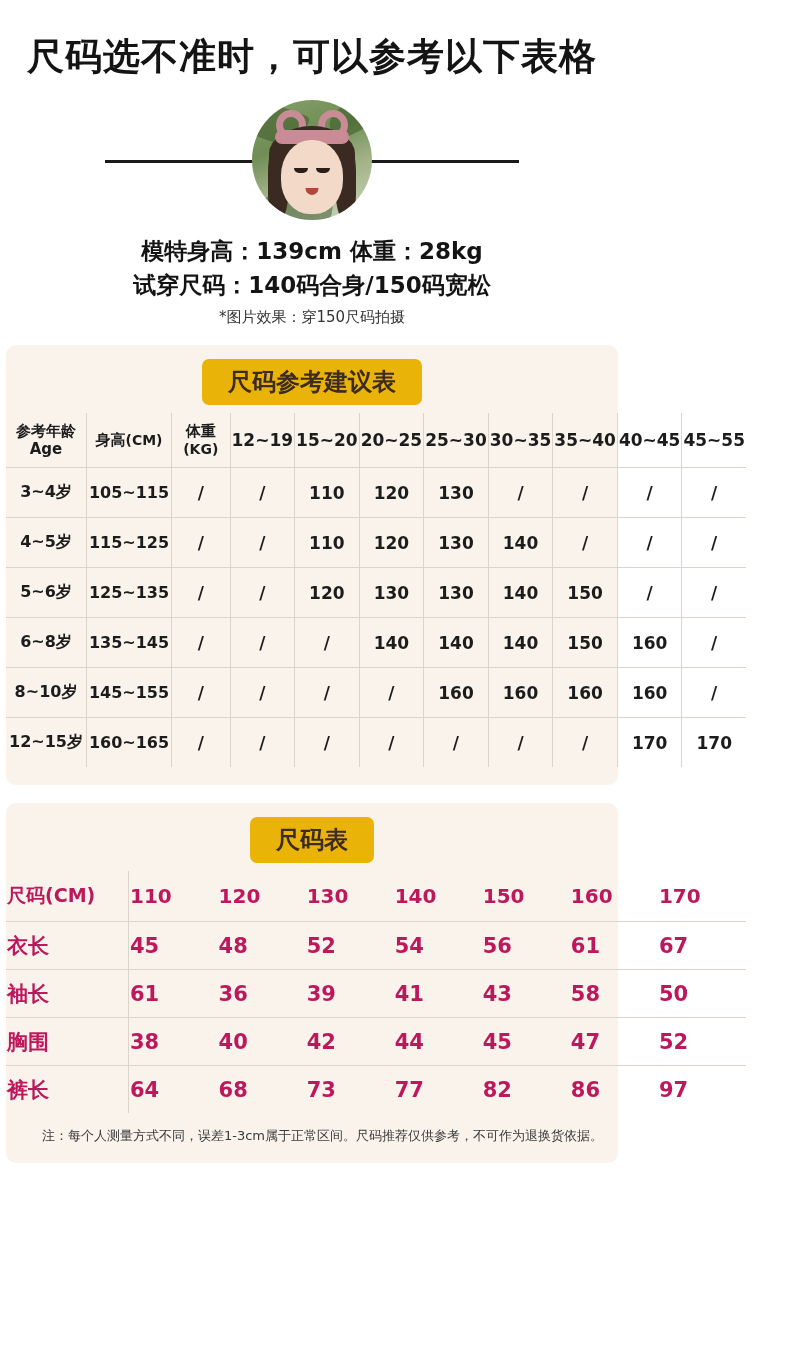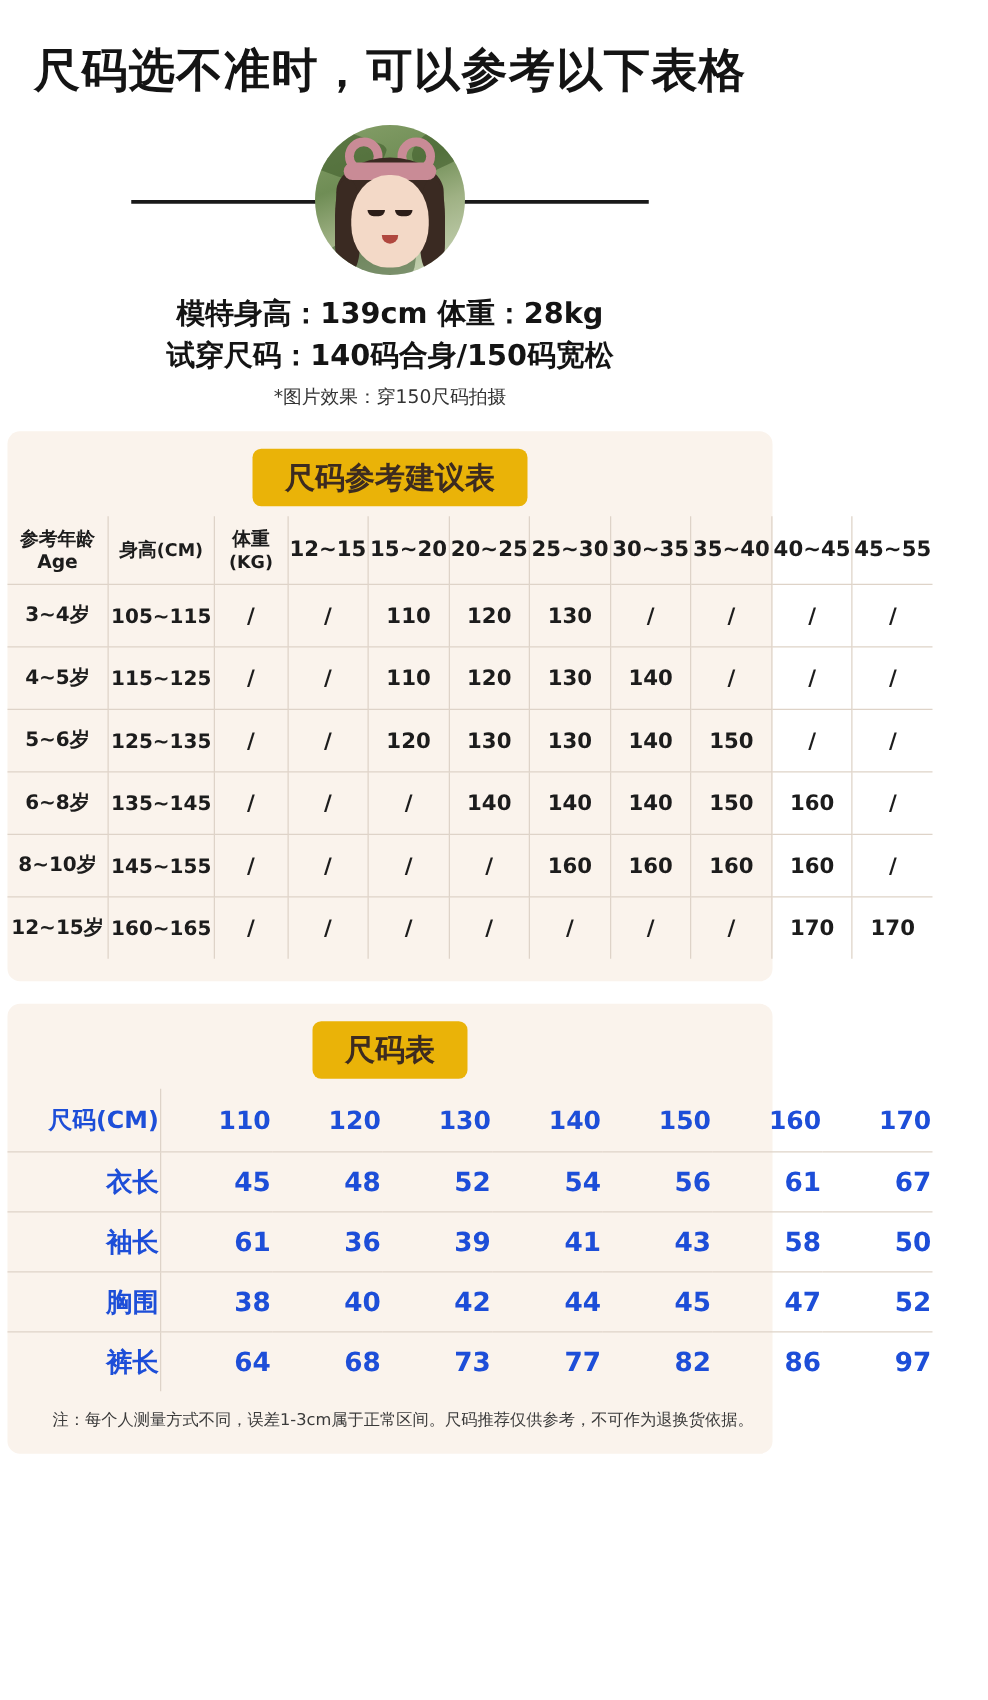--- a/index.html
+++ b/index.html
@@ -214,24 +214,24 @@
   .ref-table thead th.small-head .sub {
     font-size: 14px;
     vertical-align: baseline;
   }
   .ref-table td.col-age { width: 78px; font-size: 16px; }
   .ref-table td.col-height { width: 82px; font-size: 16px; }
 
   
   .size-table td, .size-table th {
     border-bottom: 1px solid #ded3c8;
-    text-align: right;
+    text-align: left;
     font-size: 21px;
     height: 45px;
-    color: #1d4ed8;
+    color: #be185d;
     font-weight: bold;
   }
   .size-table tr:last-child td { border-bottom: none; }
   .size-table th.row-head, .size-table td.row-head {
     width: 120px;
     border-right: 1px solid #ded3c8;
     font-size: 21px;
   }
   .size-table thead th {
     font-size: 20px;
@@ -294,21 +294,21 @@
           <th class="small-head">
             <span>参考年龄</span><br>
             <span>Age</span>
           </th>
           <th class="small-head">
             <span>身高</span><span class="sub">(CM)</span>
           </th>
           <th class="small-head">
             <span>体重</span><span class="sub">(KG)</span>
           </th>
-          <th>12~15</th>
+          <th>12~19</th>
           <th>15~20</th>
           <th>20~25</th>
           <th>25~30</th>
           <th>30~35</th>
           <th>35~40</th>
           <th>40~45</th>
           <th>45~55</th>
         </tr>
       </thead>
       <tbody>

